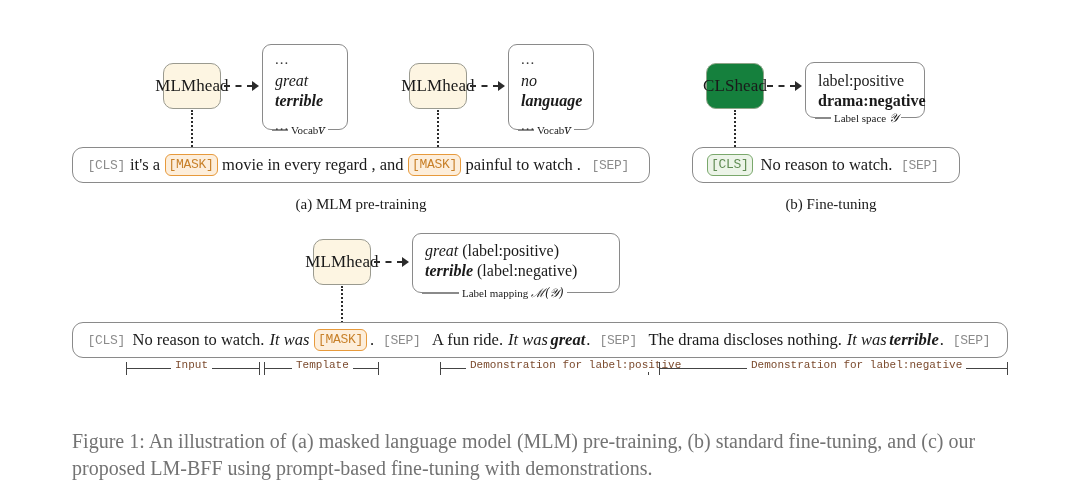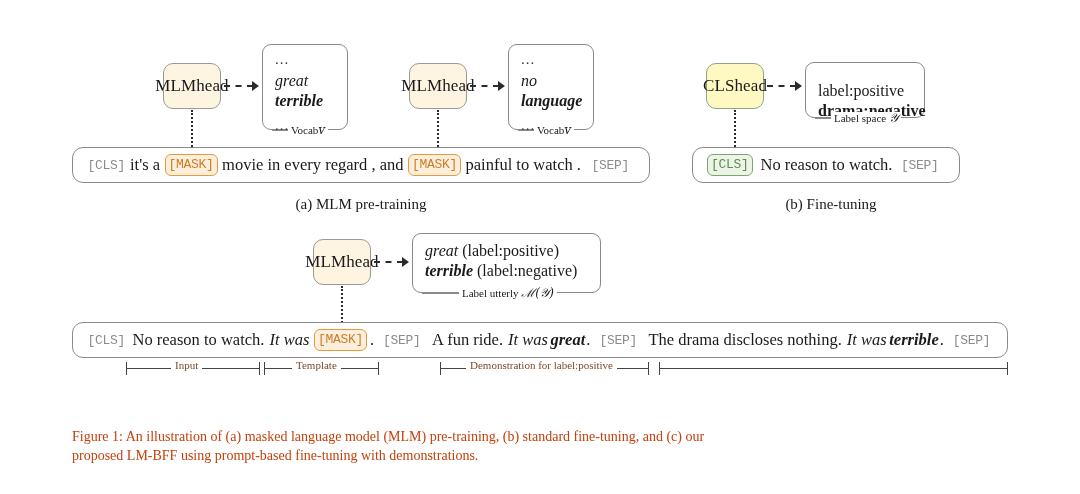--- a/index.html
+++ b/index.html
@@ -22,21 +22,21 @@
     background:#fff;
   }
   .head-box{
     border-radius:10px;
     display:flex;flex-direction:row;
     align-items:center;justify-content:center;
     font-size:17px;line-height:1.08;
     letter-spacing:.1px;
   }
   .head-box.mlm{background:#fdf5e2;border-color:#9a9a8f;}
-  .head-box.cls{background:#fef9c3;border-color:#8ea588;}
+  .head-box.cls{background:#15803d;border-color:#8ea588;}
   .head-box span{display:block;}
 
   
   .outbox{
     padding:6px 10px 10px 12px;
     font-size:16px;line-height:1.28;
     background:#fff;
   }
   .outbox .dots{font-size:15px;letter-spacing:1px;color:#3a3a3a;line-height:.8;}
   .it{font-style:italic;}
@@ -124,37 +124,37 @@
   
   .subcap{
     position:absolute;
     font-size:15px;
     text-align:center;
     color:#1a1a1a;
     white-space:nowrap;
   }
 
   
-  .brk{position:absolute;height:16px;}
+  .brk{position:absolute;height:16px;font-family:Liberation Mono, monospace;}
   .brk .bar{position:absolute;top:8px;height:0;border-top:1.1px solid #444;}
   .brk .tick{position:absolute;top:2px;width:0;height:13px;border-left:1.1px solid #444;}
   .brk .lbl{
     position:absolute;top:-2px;
     font-size:11px;color:#7b4a2d;
     white-space:nowrap;
     background:#fff;padding:0 4px;
     line-height:14px;
   }
 
   
   .figcap{
     position:absolute;
-    font-size:14px;
+    font-size:20px;
     line-height:1.33;
-    color:#c2410c;
+    color:#737373;
     text-align:left;
   }
 </style>
 </head>
 <body>
 
 <div class="fig">
 
   <div class="rbox head-box mlm" style="left:163px;top:63px;width:58px;height:46px;">
     <span>MLM</span>
@@ -209,21 +209,21 @@
   <div class="subcap" style="left:231px;top:196px;width:260px;">(a) MLM pre-training</div>
 
   <div class="rbox head-box cls" style="left:706px;top:63px;width:58px;height:46px;">
     <span>CLS</span>
     <span>head</span>
   </div>
   <div class="dash-h" style="left:767px;top:85px;width:29px;"></div>
   <div class="arrowhead" style="left:795px;top:81px;"></div>
   <div class="dotline-v" style="left:734px;top:110px;height:41px;"></div>
 
-  <div class="rbox outbox" style="left:805px;top:62px;width:120px;height:56px;padding-top:18px;">
+  <div class="rbox outbox" style="left:805px;top:62px;width:120px;height:56px;padding-top:8px;">
     <div>label:positive</div>
     <div class="bold">drama:negative</div>
   </div>
   <div class="caprule" style="left:815px;top:118px;width:19px;"></div>
   <div class="boxcap" style="left:831px;top:112px;">
     <span>Label space</span>
     <span class="cal">𝒴</span>
   </div>
 
   <div class="sent" style="left:692px;top:147px;width:268px;height:36px;">
@@ -235,33 +235,33 @@
   <div class="subcap" style="left:706px;top:196px;width:250px;">(b) Fine-tuning</div>
 
   <div class="rbox head-box mlm" style="left:313px;top:239px;width:58px;height:46px;">
     <span>MLM</span>
     <span>head</span>
   </div>
   <div class="dash-h" style="left:374px;top:261px;width:29px;"></div>
   <div class="arrowhead" style="left:402px;top:257px;"></div>
   <div class="dotline-v" style="left:341px;top:286px;height:40px;"></div>
 
-  <div class="rbox outbox" style="left:412px;top:233px;width:189px;height:60px;padding-top:7px;">
+  <div class="rbox outbox" style="left:412px;top:233px;width:208px;height:60px;padding-top:7px;">
     <div>
       <span class="it">great</span>
       <span>(label:positive)</span>
     </div>
     <div>
       <span class="bolditalic">terrible</span>
       <span>(label:negative)</span>
     </div>
   </div>
   <div class="caprule" style="left:422px;top:293px;width:40px;"></div>
   <div class="boxcap" style="left:459px;top:287px;">
-    <span>Label utterly</span>
+    <span>Label mapping</span>
     <span class="cal">ℳ(𝒴)</span>
   </div>
 
   <div class="sent" style="left:72px;top:322px;width:936px;height:36px;">
     <span class="tok w">[CLS]</span>
     <span class="w" style="margin-left:5px;">No reason to watch.</span>
     <span class="it w">It was</span>
     <span class="mask">[MASK]</span>
     <span class="wtight">.</span>
     <span class="tok w" style="margin-left:8px;">[SEP]</span>
@@ -295,20 +295,21 @@
     <div class="tick" style="left:0;"></div>
     <div class="bar" style="left:0;width:209px;"></div>
     <div class="tick" style="left:208px;"></div>
     <div class="lbl" style="left:26px;">Demonstration for label:positive</div>
   </div>
 
   <div class="brk" style="left:659px;top:360px;width:349px;">
     <div class="tick" style="left:0;"></div>
     <div class="bar" style="left:0;width:349px;"></div>
     <div class="tick" style="left:348px;"></div>
+    <div class="lbl" style="left:88px;">Demonstration for label:negative</div>
   </div>
 
 
   <div class="figcap" style="left:72px;top:428px;width:940px;">
     <div>Figure 1: An illustration of (a) masked language model (MLM) pre-training, (b) standard fine-tuning, and (c) our</div>
     <div>proposed LM-BFF using prompt-based fine-tuning with demonstrations.</div>
   </div>
 
 </div>
 

